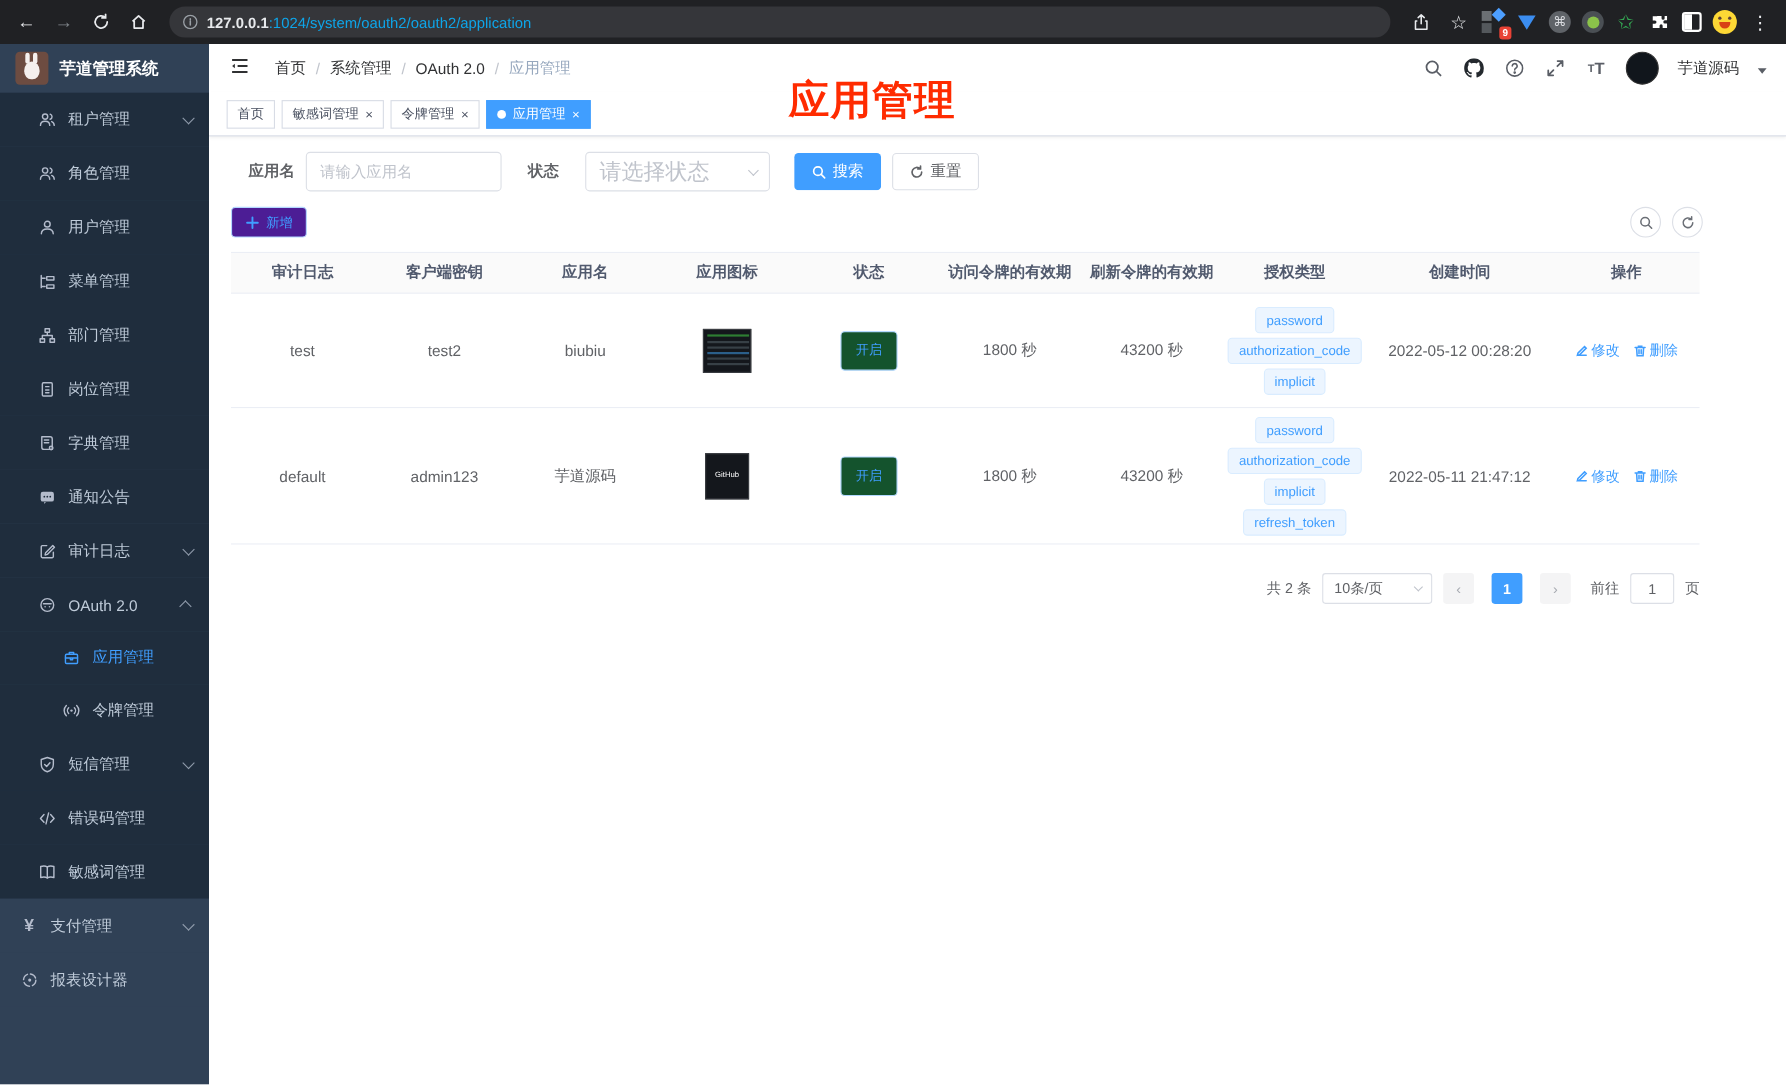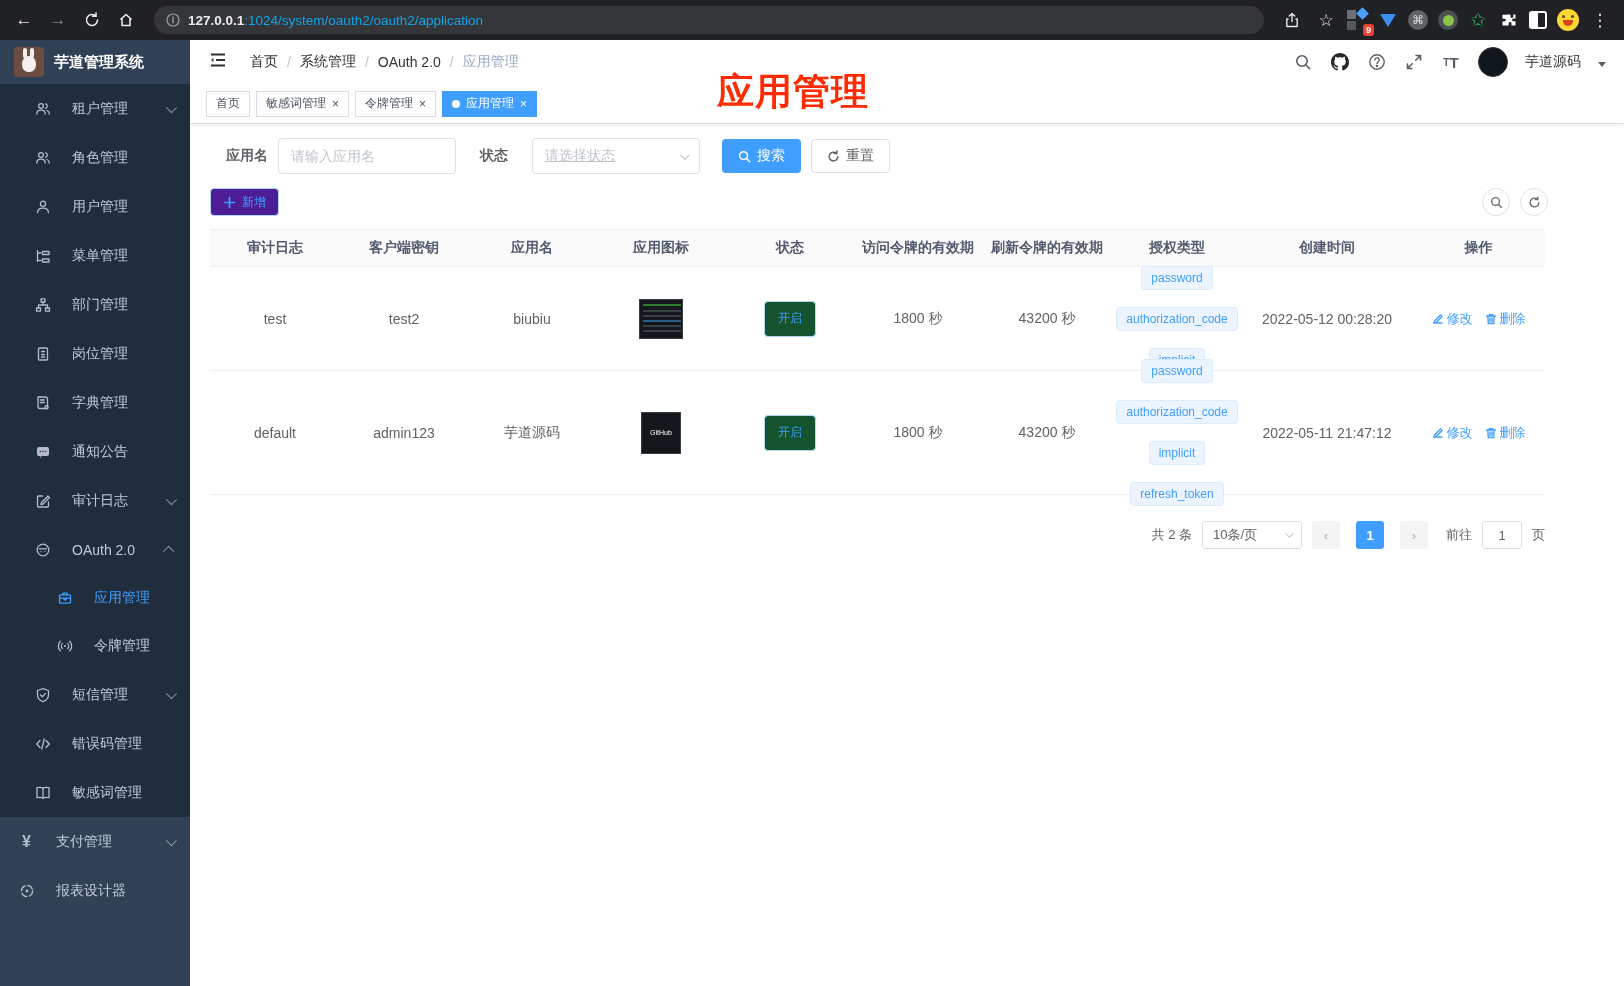--- a/index.html
+++ b/index.html
@@ -31,21 +31,21 @@
   .app { display:flex; height:946px; }
 
   
   .sidebar { width:190px; background:#304156; color:#bfcbd9; flex:none; display:flex; flex-direction:column; }
   .logo-row { height:44px; display:flex; align-items:center; gap:10px; padding:0 14px; flex:none; }
   .logo-img { width:30px; height:30px; border-radius:4px; background:#6d4c41; position:relative; overflow:hidden; flex:none; }
   .logo-img:before { content:""; position:absolute; left:8px; top:9px; width:14px; height:16px; border-radius:50% 50% 45% 45%; background:#f5f0ee; }
   .logo-img:after { content:""; position:absolute; left:9px; top:1px; width:4px; height:10px; border-radius:4px; background:#f5f0ee; box-shadow:7px 0 0 #f5f0ee; }
   .logo-title { color:#fff; font-size:15px; font-weight:bold; white-space:nowrap; }
   .menu { flex:1; overflow:hidden; }
-  .mi { height:49px; display:flex; align-items:center; gap:21px; font-size:14px; cursor:pointer; }
+  .mi { height:49px; display:flex; align-items:center; gap:11px; font-size:14px; cursor:pointer; }
   .mi .lbl { flex:1; white-space:nowrap; }
   .mi.l1 { padding:0 16px 0 18px; background:#304156; }
   .mi.l2 { padding:0 16px 0 34px; background:#1f2d3d; }
   .mi.l3 { padding:0 16px 0 56px; background:#1f2d3d; height:48px; }
   .mi.active { color:#409eff; }
   .micon { width:17px; height:17px; flex:none; display:flex; align-items:center; justify-content:center; color:#b4bccc; }
   .mi.active .micon { color:#409eff; }
   .micon svg { width:16px; height:16px; stroke:currentColor; fill:none; stroke-width:1.3; stroke-linecap:round; stroke-linejoin:round; }
   .chev { width:8px; height:8px; border-right:1.6px solid #8f9bab; border-bottom:1.6px solid #8f9bab; flex:none; }
   .chev.down { transform:rotate(45deg) translateY(-2px); }
@@ -73,21 +73,21 @@
   .tag-tab.active .x { color:#fff; }
   .dot { width:8px; height:8px; border-radius:50%; background:#fff; }
 
   .annotation { position:absolute; left:527px; top:27px; font-size:37px; font-weight:bold; color:#ff2b00; z-index:9; letter-spacing:1px; }
 
   .content { flex:1; padding:14px 76px 0 20px; }
   .filter-row { display:flex; align-items:center; gap:10px; padding-left:16px; height:36px; }
   .flabel { font-size:14px; color:#606266; font-weight:bold; }
   .finput { width:178px; height:36px; border:1px solid #dcdfe6; border-radius:4px; padding:0 12px; font-size:14px; color:#606266; outline:none; }
   .finput::placeholder { color:#c0c4cc; }
-  .fselect { width:168px; height:36px; border:1px solid #dcdfe6; border-radius:4px; padding:0 12px; font-size:14px; color:#c0c4cc; display:flex; align-items:center; justify-content:space-between; margin-left:14px; cursor:pointer;text-decoration:underline; }
+  .fselect { width:168px; height:36px; border:1px solid #dcdfe6; border-radius:4px; padding:0 12px; font-size:20px; color:#c0c4cc; display:flex; align-items:center; justify-content:space-between; margin-left:14px; cursor:pointer; }
   .fselect .chev2 { width:7px; height:7px; border-right:1.4px solid #c0c4cc; border-bottom:1.4px solid #c0c4cc; transform:rotate(45deg) translateY(-2px); }
   .btn { height:34px; border-radius:4px; font-size:14px; display:inline-flex; align-items:center; gap:6px; padding:0 15px; cursor:pointer; border:1px solid transparent; }
   .btn.primary { background:#409eff; color:#fff; margin-left:12px; }
   .btn.plainw { background:#fff; color:#606266; border-color:#dcdfe6; margin-left:0; }
   .btn svg { width:13px; height:13px; stroke:currentColor; fill:none; stroke-width:1.6; stroke-linecap:round; }
   .toolbar-row { display:flex; align-items:center; margin-top:13px; height:30px; }
   .btn.add { height:28px; font-size:12px; background:#4c1d95; color:#409eff; border-color:#b3d8ff; padding:0 12px; }
   .circ { width:28px; height:28px; border-radius:50%; border:1px solid #dcdfe6; display:flex; align-items:center; justify-content:center; color:#6b6f76; margin-left:10px; cursor:pointer; background:#fff; }
   .circ svg { width:13px; height:13px; stroke:currentColor; fill:none; stroke-width:1.5; stroke-linecap:round; }
   .tb-right { margin-left:auto; display:flex; }
@@ -98,21 +98,21 @@
   .thead { height:38px; background:#fafafa; color:#515a6e; font-weight:bold; border-top:1px solid #ebeef5; }
   .td { display:flex; align-items:center; justify-content:center; text-align:center; flex:none; }
   .c1{width:130px}.c2{width:128px}.c3{width:128px}.c4{width:130px}.c5{width:128px}
   .c6{width:128px}.c7{width:130px}.c8{width:130px}.c9{width:170px}.c10{width:133px}
   .r1 { height:104px; } .r2 { height:124px; }
   .thumb { background:#14171c; border:1px solid #3a3d42; }
   .thumb1 { width:44px; height:40px; position:relative; overflow:hidden; }
   .thumb1:before { content:""; position:absolute; left:3px; top:4px; width:38px; height:2px; background:#2e7d32; box-shadow:0 6px 0 #374046,0 11px 0 #374046,0 16px 0 #2b5f8a,0 21px 0 #374046,0 26px 0 #374046; }
   .thumb2 { width:40px; height:42px; display:flex; align-items:center; justify-content:center; color:#fff; font-size:7px; }
   .status-pill { height:36px; padding:0 13px; display:inline-flex; align-items:center; background:#14532d; border:1px solid #b3d8ff; border-radius:4px; color:#409eff; font-size:12px; }
-  .grants { display:flex; flex-direction:column; align-items:center; gap:17px; }
+  .grants { display:flex; flex-direction:column; align-items:center; gap:4px; }
   .gtag { height:24px; padding:0 9px; display:inline-flex; align-items:center; background:#ecf5ff; border:1px solid #d9ecff; border-radius:4px; color:#409eff; font-size:12px; white-space:nowrap; }
   .acts { display:flex; gap:12px; }
   .alink { color:#409eff; font-size:13px; display:inline-flex; align-items:center; gap:3px; cursor:pointer; }
   .alink svg { width:12px; height:12px; stroke:#409eff; fill:none; stroke-width:1.4; stroke-linecap:round; }
 
   
   .pager { width:1335px; display:flex; align-items:center; justify-content:flex-end; gap:10px; margin-top:26px; font-size:13px; color:#606266; }
   .psel { width:100px; height:28px; border:1px solid #dcdfe6; border-radius:3px; display:flex; align-items:center; justify-content:space-between; padding:0 10px; color:#606266; cursor:pointer; }
   .psel .chev2 { width:6px; height:6px; border-right:1.3px solid #c0c4cc; border-bottom:1.3px solid #c0c4cc; transform:rotate(45deg) translateY(-2px); }
   .pbtn { width:28px; height:28px; border-radius:3px; background:#f4f4f5; color:#a8abb2; display:flex; align-items:center; justify-content:center; font-size:13px; cursor:pointer; }

